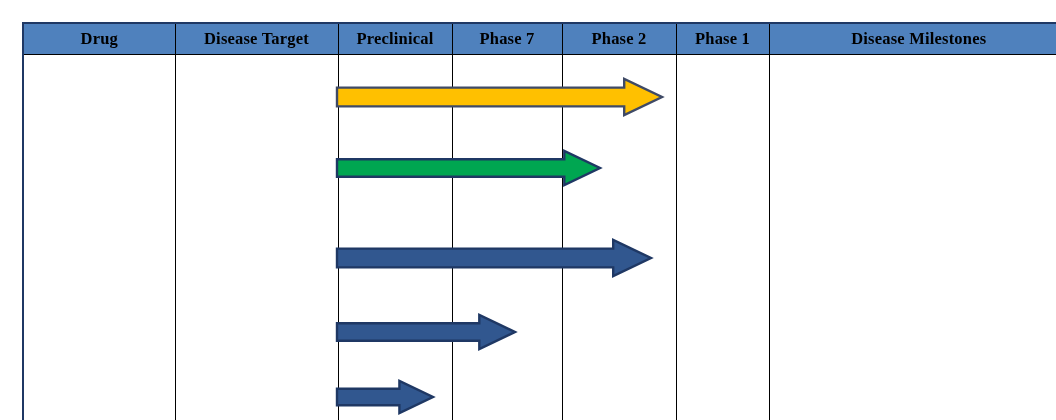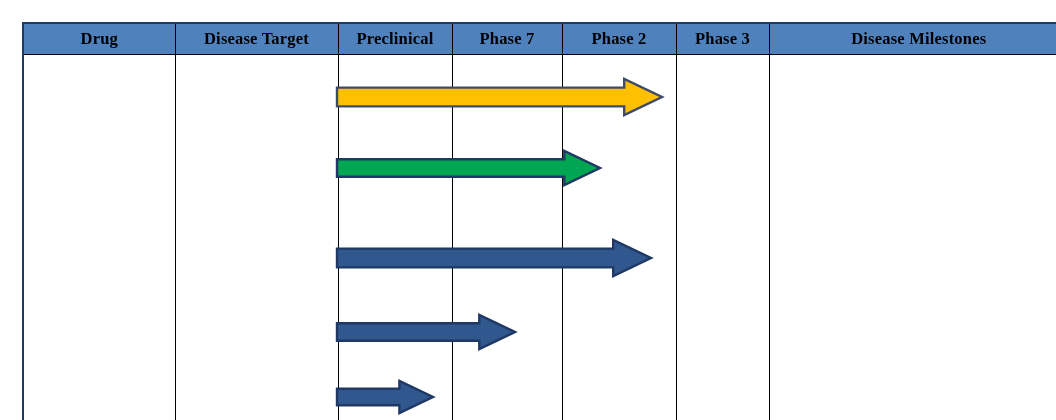--- a/index.html
+++ b/index.html
@@ -101,21 +101,21 @@
         <col class="c-p3">
         <col class="c-miles">
     </colgroup>
     <thead>
       <tr>
         <th>Drug</th>
         <th>Disease Target</th>
         <th>Preclinical</th>
         <th>Phase 7</th>
         <th>Phase 2</th>
-        <th>Phase 3</th>
+        <th>Phase 1</th>
         <th>Disease Milestones</th>
       </tr>
     </thead>
     <tbody>
 
 
 
       <tr class="spacer">
         <td></td>
         <td></td>

